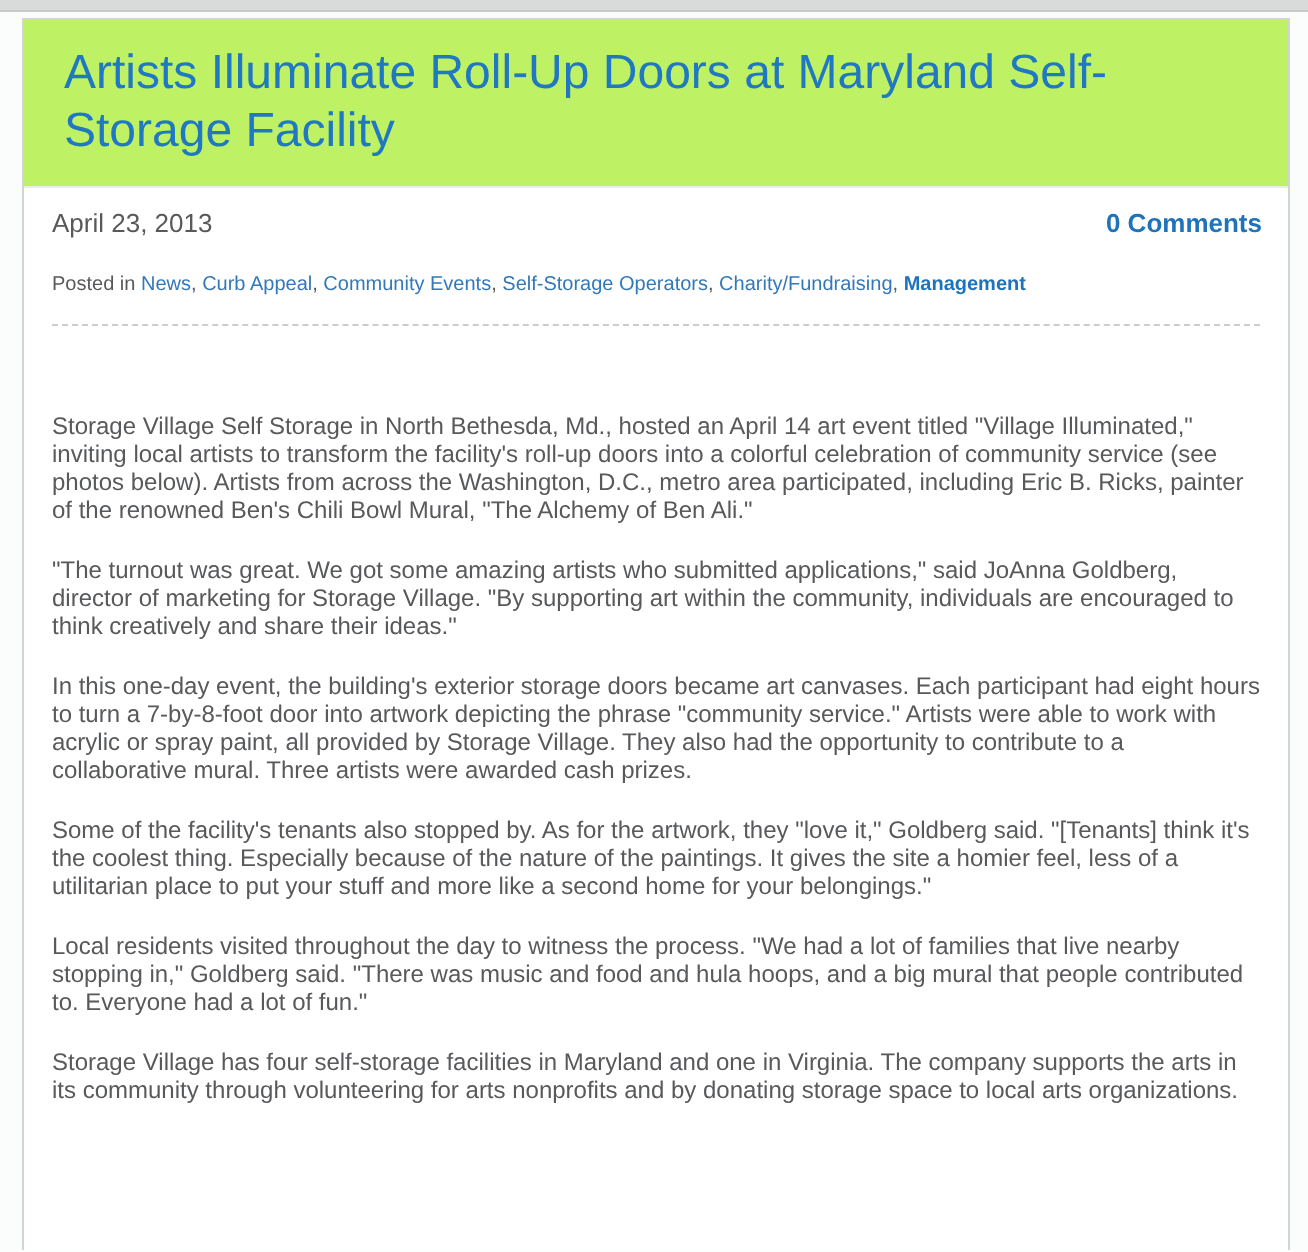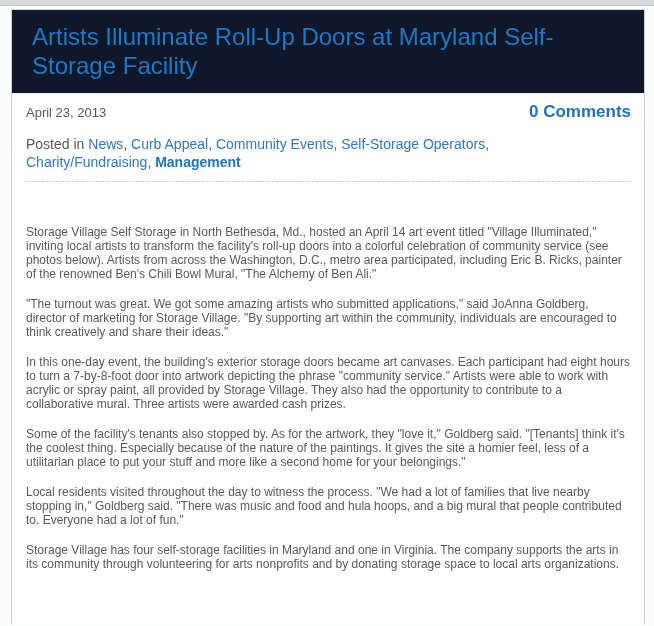--- a/index.html
+++ b/index.html
@@ -16,21 +16,21 @@
     border-bottom: 1px solid #c7cacb;
   }
   .post-box {
     margin: 3px 9px 0 11px;
     background: #ffffff;
     border: 1px solid #d2d5d6;
     border-bottom: 0;
     min-height: 616px;
   }
   .post-header {
-    background: #0f172a;
+    background: #bef264;
     border-bottom: 1px solid #ececec;
     padding: 12px 20px 13px 20px;
   }
   .post-header h1 {
     margin: 0;
     font-size: 24px;
     line-height: 29px;
     font-weight: 400;
     color: var(--title-blue, #2178c2);
   }
@@ -38,28 +38,28 @@
     display: flex;
     justify-content: space-between;
     align-items: baseline;
     padding: 11px 13px 0 14px;
     font-size: 13px;
     line-height: 14px;
     color: var(--body-text, #58595b);
   }
   .comments-link {
     font-weight: bold;
-    font-size: 17px;
+    font-size: 13px;
     color: var(--bold-link-blue, #1f73ba);
     text-decoration: none;
     cursor: pointer;
   }
   .posted-in {
     padding: 15px 14px 0 14px;
-    font-size: 14px;
+    font-size: 10px;
     line-height: 18px;
     color: var(--body-text, #58595b);
     max-width: 620px;
   }
   .posted-in a {
     color: var(--link-blue, #3378b8);
     text-decoration: none;
     cursor: pointer;
   }
   .posted-in a.current {

